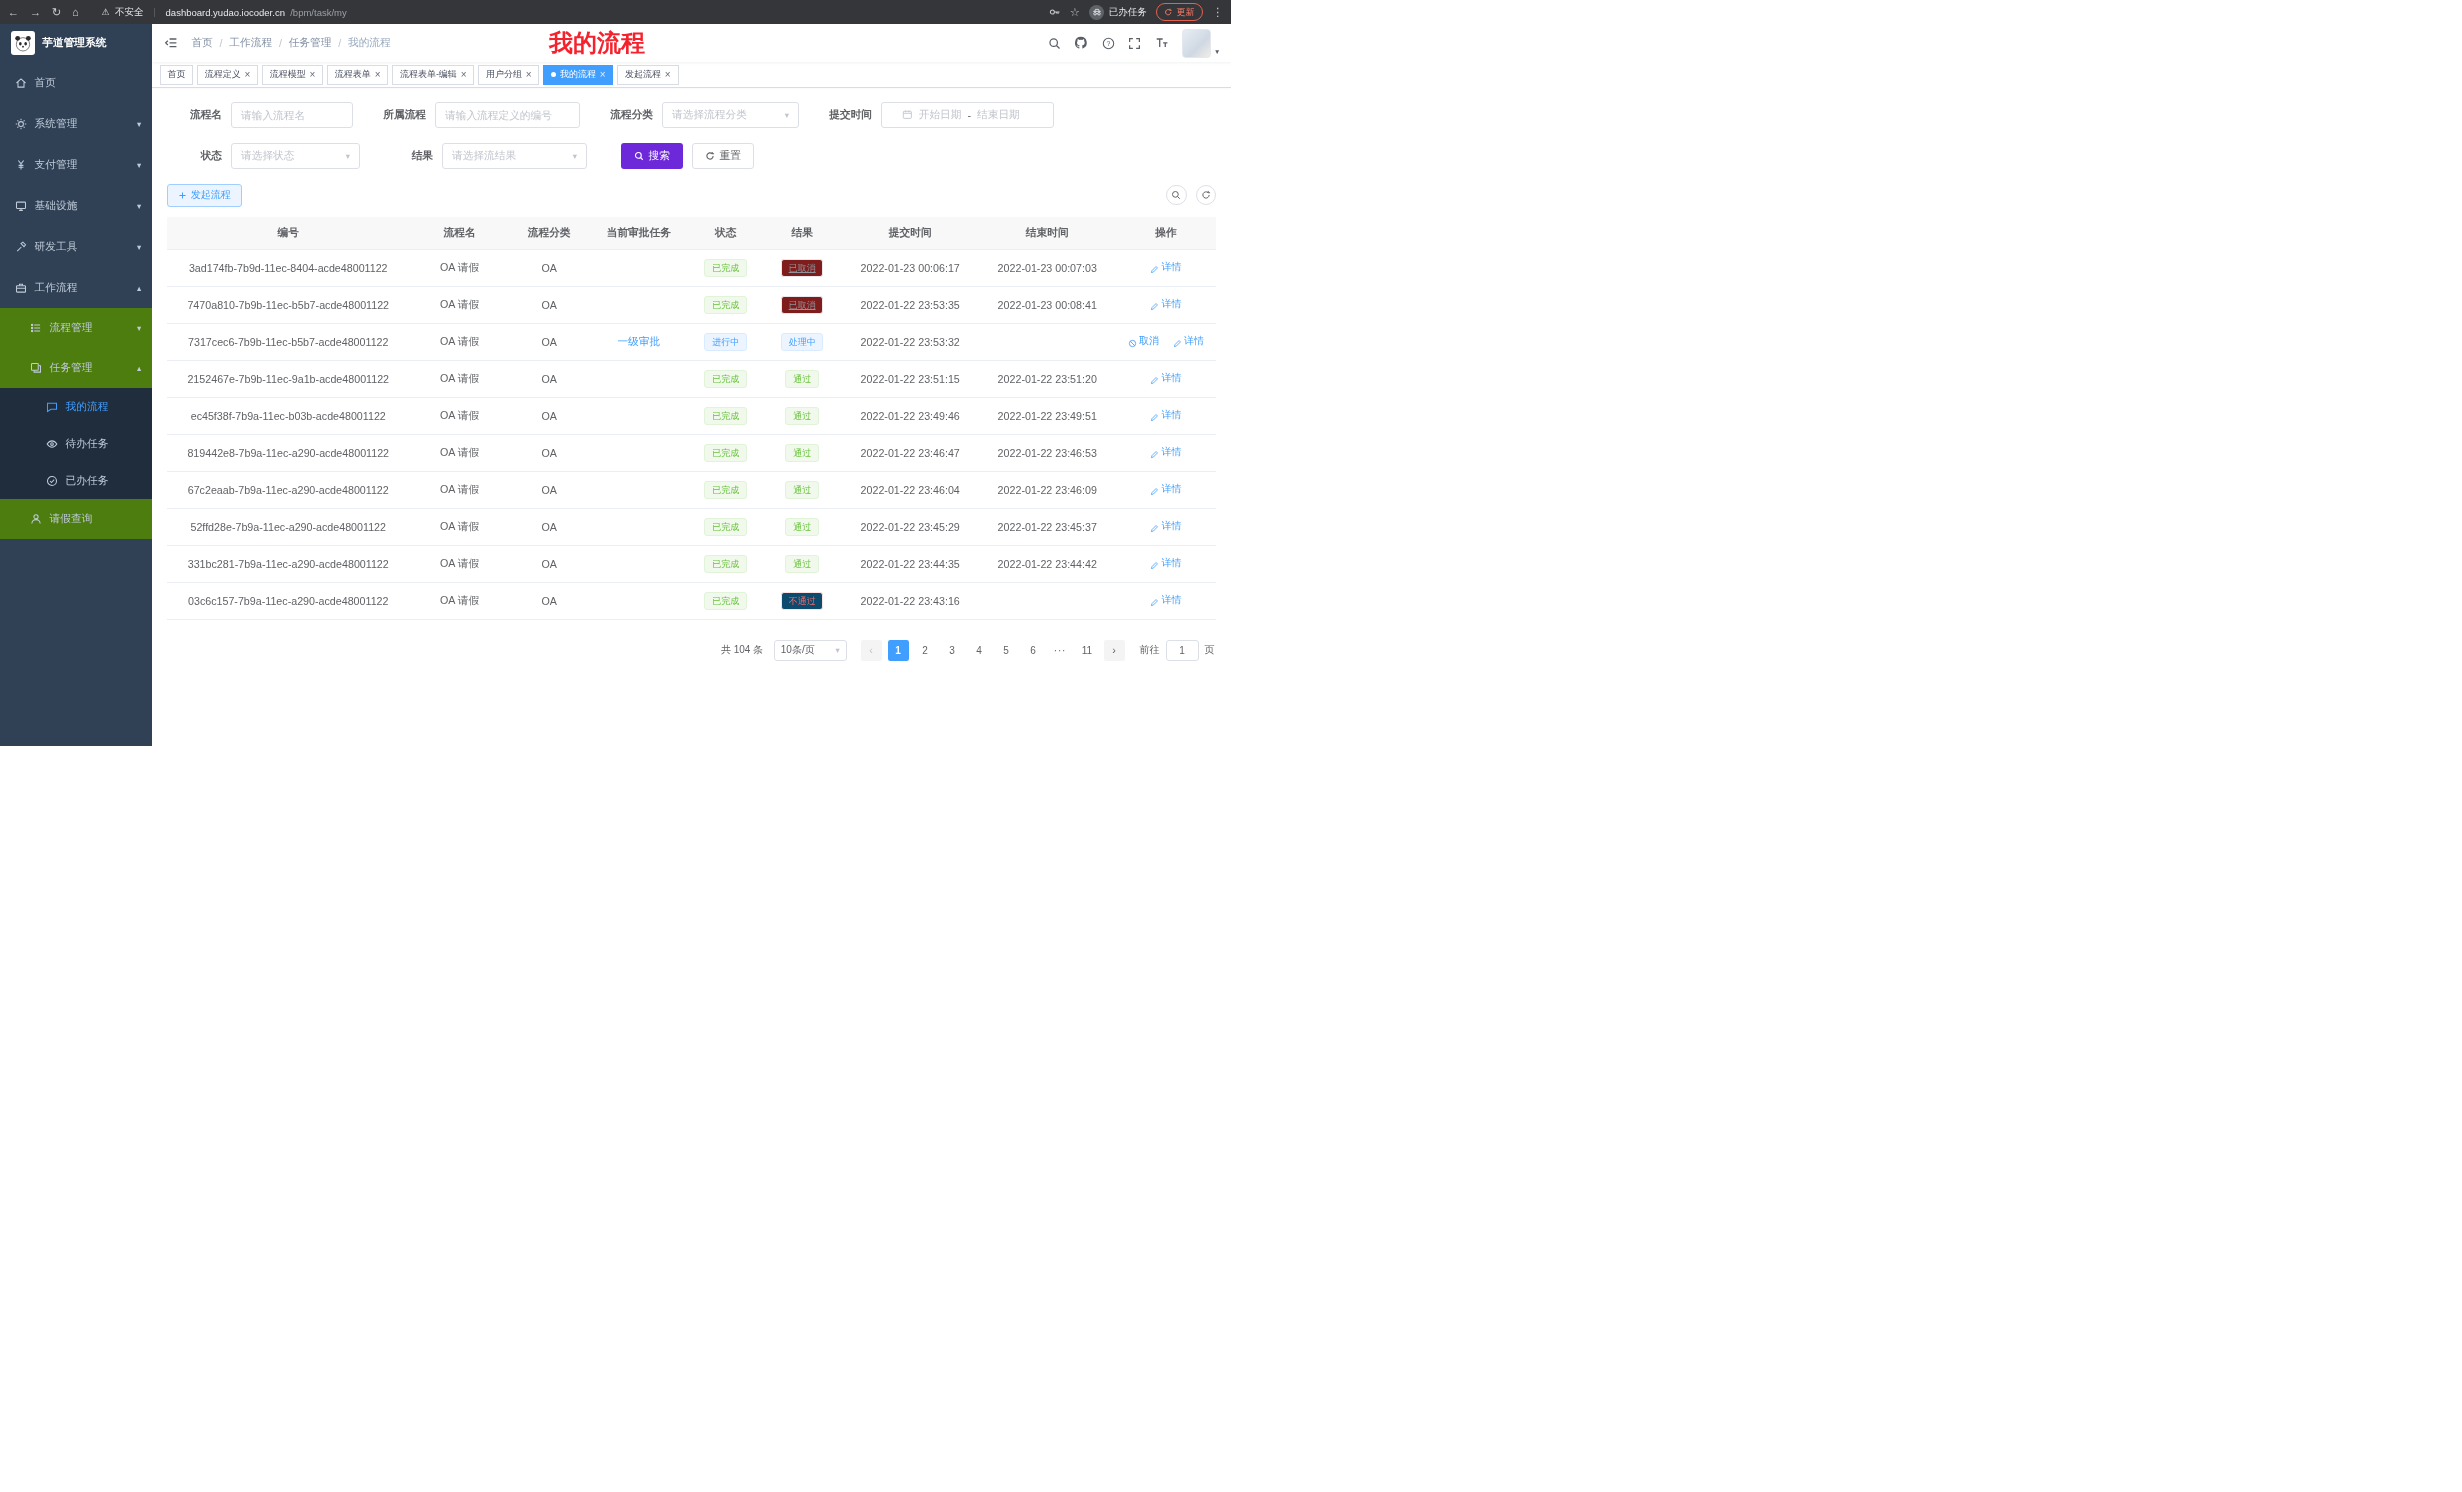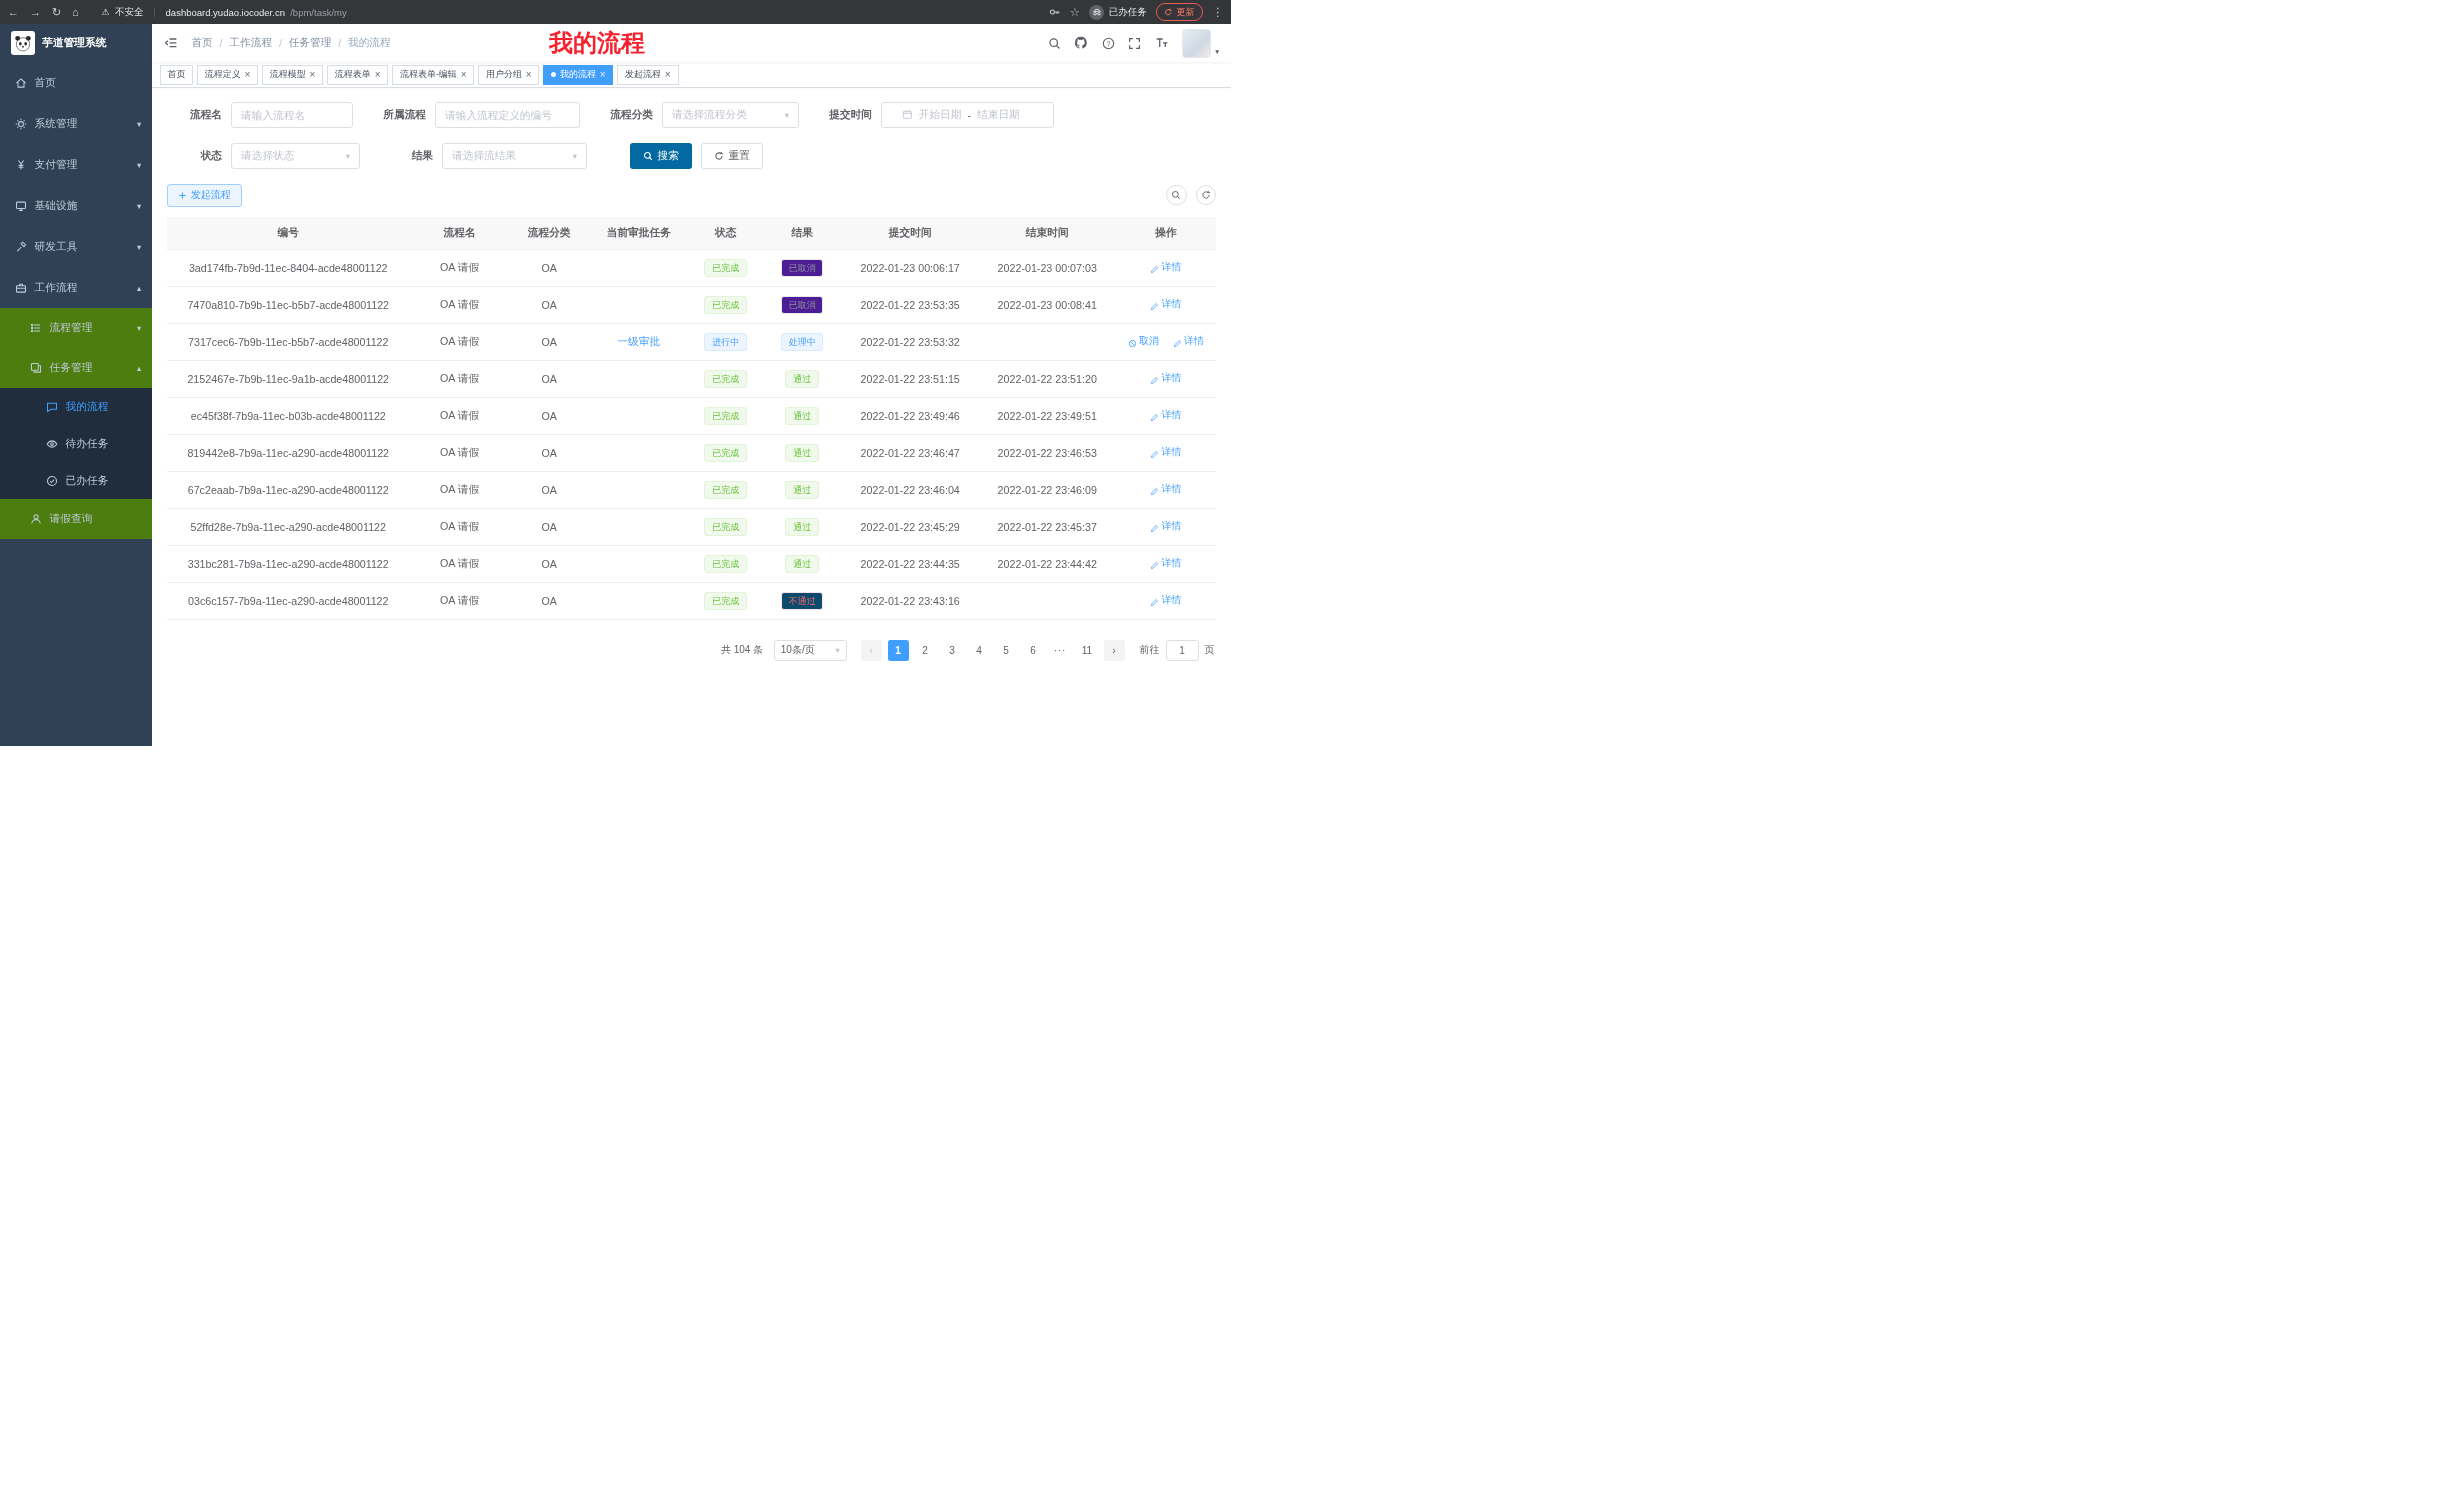--- a/index.html
+++ b/index.html
@@ -76,36 +76,36 @@
   .ph { color:#c0c4cc; font-size:10.7px; white-space:nowrap; }
   .f-input { border:none; outline:none; width:100%; font-size:10.7px; color:#606266; font-family:inherit; }
   .f-input::placeholder { color:#c0c4cc; }
   .f-select { justify-content:space-between; cursor:pointer; }
   .sel-caret { color:#c0c4cc; font-size:8.4px; margin-left:6px; }
   .f-date { gap:6px; cursor:pointer; }
   .cal-ico { color:#c0c4cc; flex-shrink:0; }
   .date-sep { color:#606266; }
   .w160{width:122px;} .w170{width:129px;} .w180{width:137px;} .w190{width:145px;} .w228{width:173px;padding-left:20px;}
   .btn { height:26px; border-radius:3px; display:inline-flex; align-items:center; gap:4.6px; padding:0 12px; font-size:10.7px; cursor:pointer; border:0.8px solid transparent; }
-  .btn-primary { background:#0369a1; color:#fff; margin-left:25px;justify-content:space-between; }
+  .btn-primary { background:#6d28d9; color:#fff; margin-left:16px;justify-content:space-between; }
   .btn-plain { background:#fff; color:#606266; border-color:#dcdfe6; margin-left:9px; }
 
   .toolbar { display:flex; align-items:center; margin-bottom:10.7px; }
   .btn-create { height:23px; border-radius:3px; display:inline-flex; align-items:center; gap:3.8px; padding:0 10px; font-size:10px; cursor:pointer; background:#ecf5ff; color:#409eff; border:0.8px solid #a0cfff; }
   .toolbar-right { margin-left:auto; display:flex; align-items:center; gap:9px; }
   .circle-btn { width:20.5px; height:20.5px; border-radius:50%; border:0.8px solid #dcdfe6; background:#fff; color:#606266; display:flex; align-items:center; justify-content:center; cursor:pointer; }
 
   
   table { width:100%; border-collapse:collapse; table-layout:fixed; }
   thead th { background:#f8f8f9; color:#606266; font-weight:700; font-size:10.7px; height:32px; text-align:center; border-bottom:0.8px solid #ebeef5; }
   tbody td { height:37px; text-align:center; font-size:10.7px; color:#606266; border-bottom:0.8px solid #ebeef5; white-space:nowrap; overflow:hidden; text-overflow:ellipsis; }
   .task-link { color:#409eff; cursor:pointer; }
   .tag { display:inline-block; height:18px; line-height:16.7px; padding:0 6.8px; font-size:9px; border-radius:3px; border:0.8px solid transparent; }
   .tag[data-type="success"] { color:#67c23a; background:#f0f9eb; border-color:#e1f3d8; }
-  .tag[data-type="info"]    { color:#909399; background:#4c1d95; border-color:#e9e9eb; }
+  .tag[data-type="info"]    { color:#909399; background:#7f1d1d; border-color:#e9e9eb;text-decoration:underline; }
   .tag[data-type="primary"] { color:#409eff; background:#ecf5ff; border-color:#d9ecff; }
   .tag[data-type="danger"]  { color:#f56c6c; background:#0c4a6e; border-color:#fde2e2; }
   .op { color:#409eff; font-size:10px; display:inline-flex; align-items:flex-end; gap:2.3px; margin:0 5.3px; cursor:pointer; text-decoration:none; }
 
   
   .pagination { display:flex; align-items:center; justify-content:flex-end; margin-top:20px; font-size:10px; color:#606266; padding-right:1.5px; }
   .pg-total { margin-right:10.7px; }
   .pg-size { width:73px; height:21px; border:0.8px solid #dcdfe6; border-radius:3px; display:flex; align-items:center; justify-content:space-between; padding:0 6px; margin-right:10.7px; cursor:pointer; }
   .pg-arrow { width:21px; height:21px; border-radius:2.3px; background:#f4f4f5; display:flex; align-items:center; justify-content:center; font-size:10.7px; cursor:pointer; margin:0 3px; }
   .pg-arrow.prev { color:#c0c4cc; }

